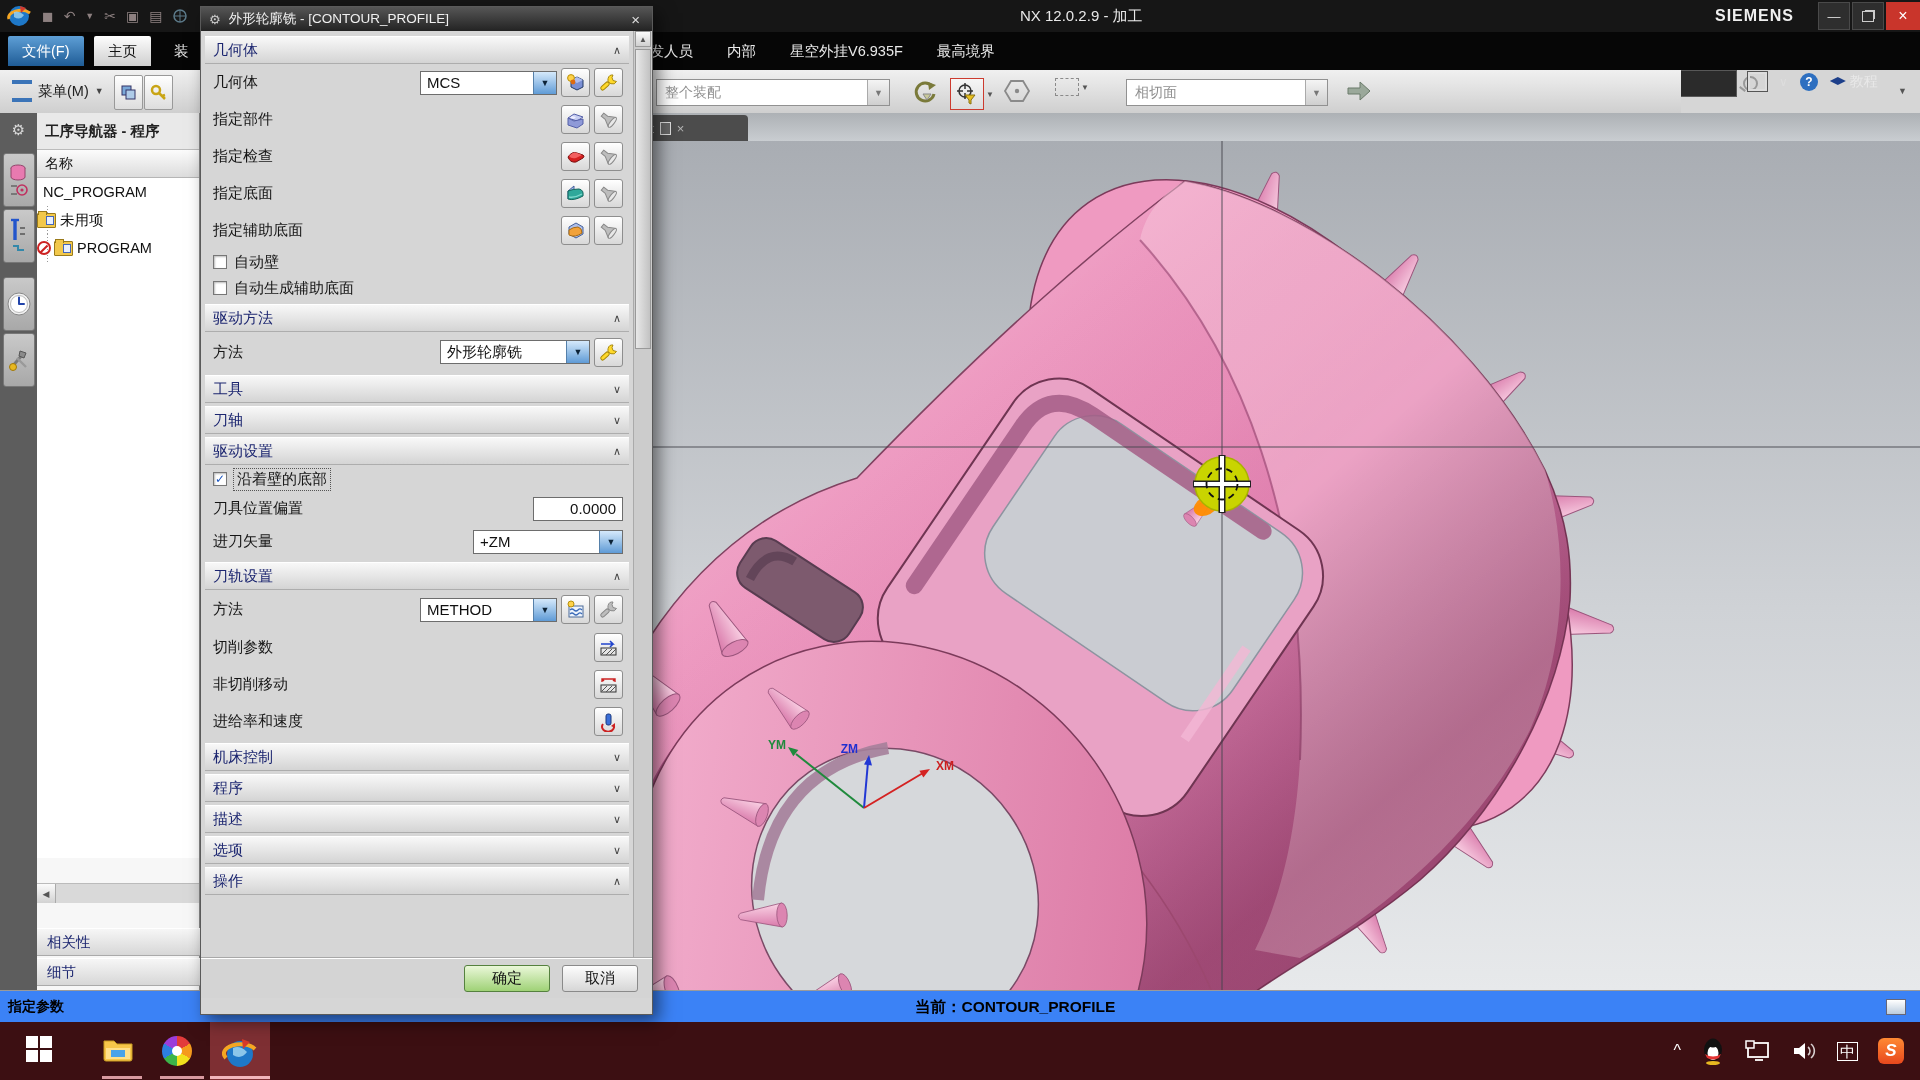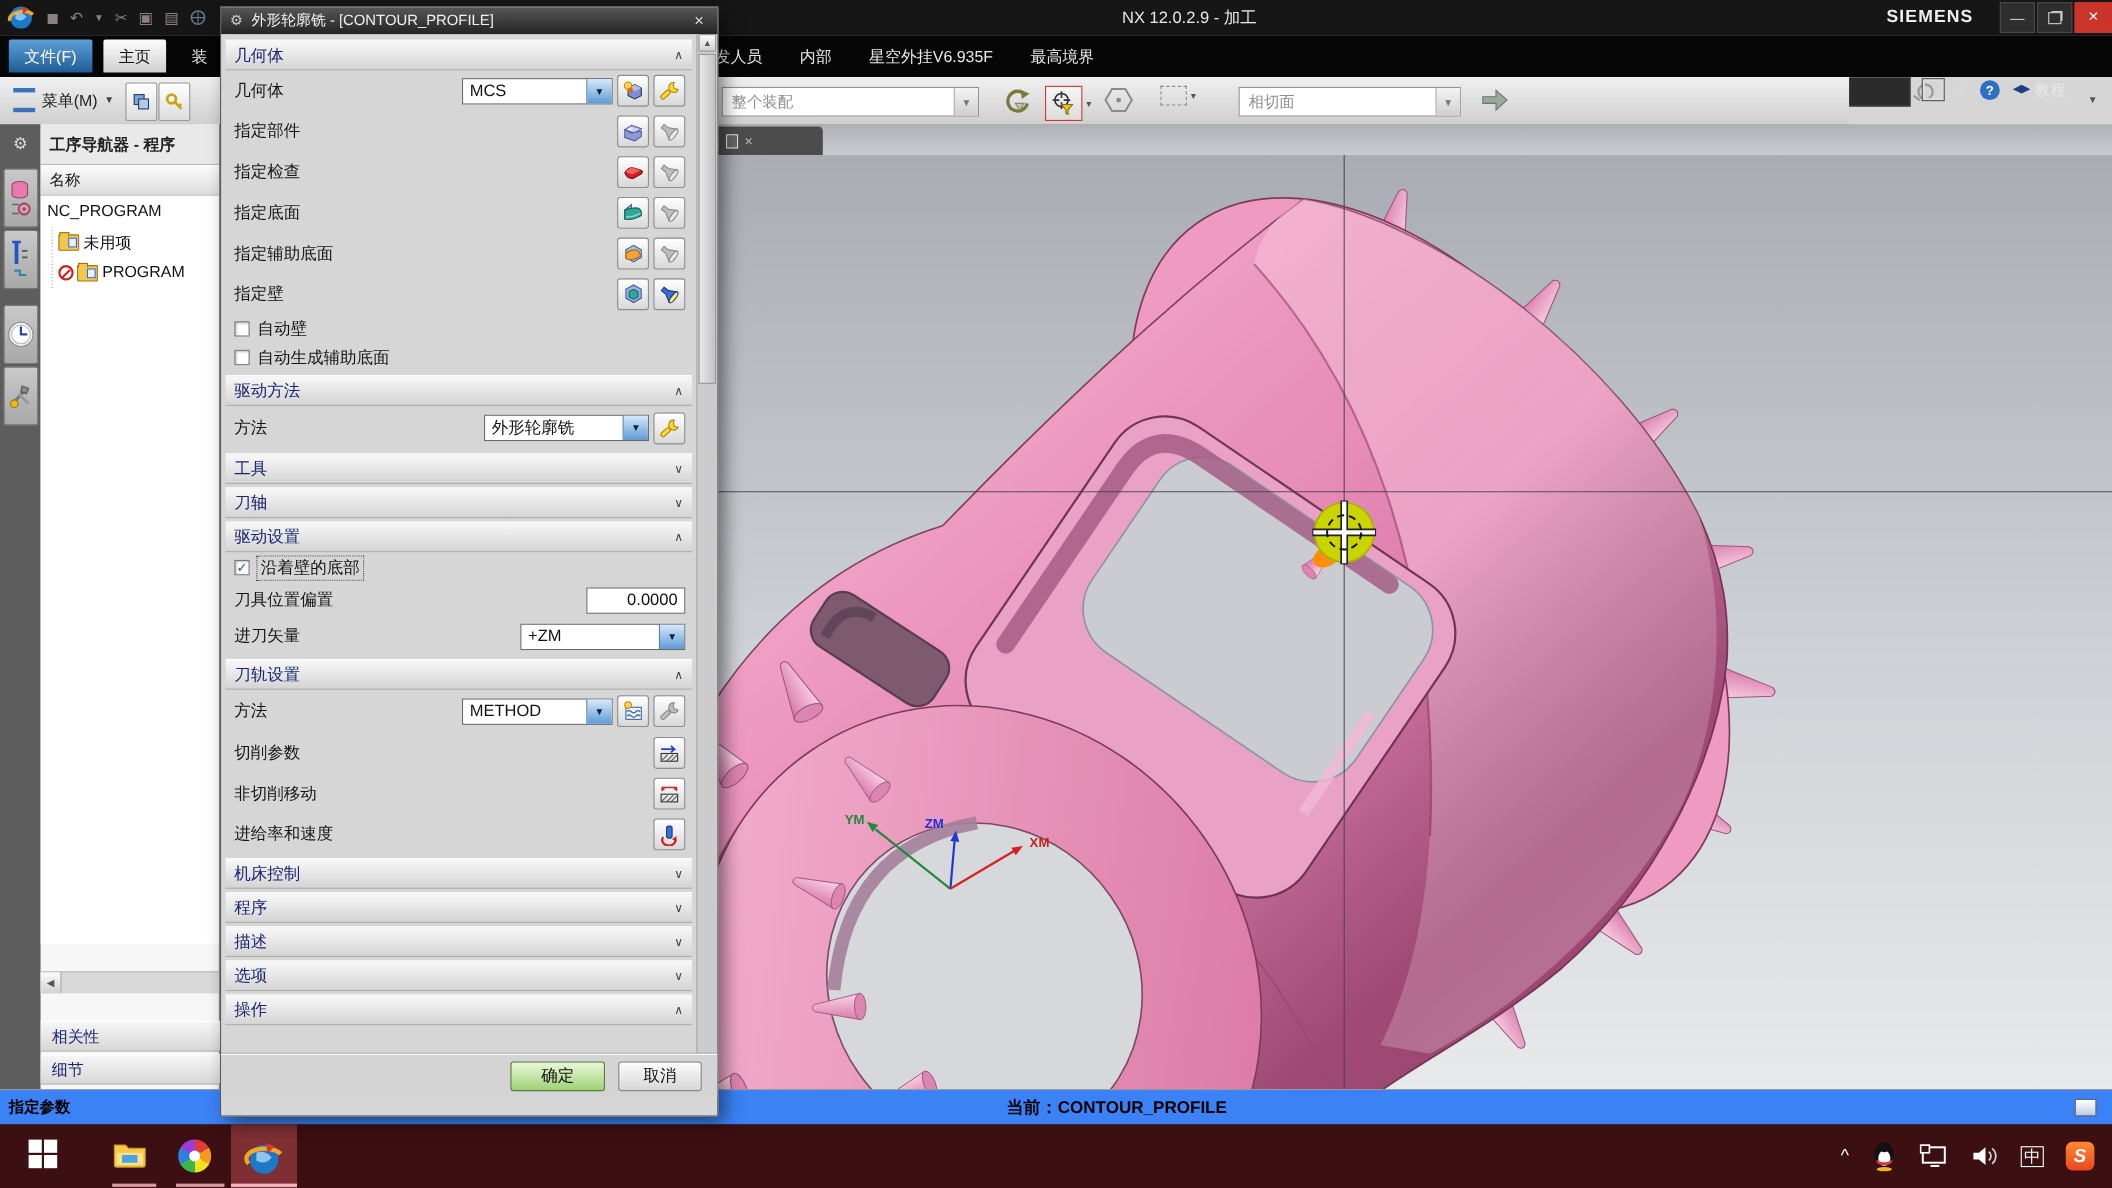--- a/index.html
+++ b/index.html
@@ -60,21 +60,21 @@
   
   .nav{position:absolute;left:37px;top:113px;width:163px;height:877px;background:#f7f7f7;border-right:1px solid #8a8a8a;box-sizing:border-box;}
   .nav-title{height:36px;background:#e9e9e9;border-bottom:1px solid #bbb;display:flex;align-items:center;
              padding:0 8px;font-size:14.5px;font-weight:bold;color:#222;white-space:nowrap;overflow:hidden;}
   .nav-colhead{height:27px;background:linear-gradient(#fcfcfc,#dcdcdc);border-bottom:1px solid #b5b5b5;
                display:flex;align-items:center;padding:0 8px;font-size:14px;color:#111;}
   .tree{background:#fff;height:680px;}
   .trow{height:28px;display:flex;align-items:center;font-size:14.5px;color:#111;white-space:nowrap;}
   .trow .lbl{overflow:hidden;text-overflow:clip;}
   .t0{padding-left:6px;}
-  .t1{padding-left:16px;background-image:linear-gradient(to bottom,#999 20%,transparent 0);background-size:1px 3px;background-repeat:repeat-y;background-position:10px 0;text-align:center;}
+  .t1{background-image:linear-gradient(to bottom,#999 20%,transparent 0);background-size:1px 3px;background-repeat:repeat-y;background-position:10px 0;text-align:center;}
   .foldico{width:17px;height:13px;position:relative;background:#f2c84b;border:1px solid #9a7a1a;border-radius:1px;margin-right:4px;flex:none;}
   .foldico::before{content:"";position:absolute;left:0;top:-3px;width:7px;height:3px;background:#f2c84b;border:1px solid #9a7a1a;border-bottom:none;}
   .foldico::after{content:"";position:absolute;right:1px;top:2px;width:6px;height:7px;background:#e8f0ff;border:1px solid #4466bb;font-size:6px;}
   .noico{width:14px;height:14px;border:2px solid #cc2222;border-radius:50%;position:relative;margin-right:3px;flex:none;box-sizing:border-box;}
   .noico::after{content:"";position:absolute;left:0px;top:4.5px;width:10px;height:2px;background:#cc2222;transform:rotate(-45deg);}
   .nav-hscroll{position:absolute;left:0;top:770px;width:162px;height:19px;background:#d9d9d9;border-top:1px solid #bbb;display:flex;}
   .hsbtn{width:18px;height:100%;background:linear-gradient(#fbfbfb,#d2d2d2);border-right:1px solid #aaa;font-size:9px;color:#555;
          display:flex;align-items:center;justify-content:center;}
   .nav-foot{position:absolute;left:0;width:196px;height:28px;background:linear-gradient(#f6f6f6,#d7d7d7);
             border-top:1px solid #fff;border-bottom:1px solid #aaa;display:flex;align-items:center;
@@ -608,38 +608,20 @@
           </div>
           <div class="ibtn">
             <svg width="21" height="21" viewBox="0 0 21 21">
                 <g transform="rotate(38 10 10)">
               <path d="M3 8 h5 l7 -4 v12 l-7 -4 h-5 z" fill="#bdbdbd" stroke="#8a8a8a"></path>
               <ellipse cx="15.5" cy="10" rx="2" ry="6" fill="#e8e8e8" stroke="#8a8a8a"></ellipse>
                 </g>
             </svg>
           </div>
         </div>
-        <div class="drow">
-          <span class="rlbl">指定壁</span>
-            <span class="sp"></span>
-          <div class="ibtn">
-            <svg width="21" height="21" viewBox="0 0 21 21">
-              <polygon points="4,6 11,2 18,6 18,14 11,18 4,14" fill="#9fb0e4" stroke="#44609a"></polygon>
-              <polygon points="7,8 11,6 15,8 15,13 11,15 7,13" fill="#2fa89a" stroke="#14655c"></polygon>
-            </svg>
-          </div>
-          <div class="ibtn">
-            <svg width="21" height="21" viewBox="0 0 21 21">
-                <g transform="rotate(38 10 10)">
-              <path d="M3 8 h5 l7 -4 v12 l-7 -4 h-5 z" fill="#3a6fd8" stroke="#1c3a80"></path>
-              <ellipse cx="15.5" cy="10" rx="2" ry="6" fill="#ffe95e" stroke="#1c3a80"></ellipse>
-                </g>
-            </svg>
-          </div>
-        </div>
         <div class="cbrow">
           <span class="cbox"></span>
           <span class="cblbl">自动壁</span>
         </div>
         <div class="cbrow">
           <span class="cbox"></span>
           <span class="cblbl">自动生成辅助底面</span>
         </div>
 
         <div class="sec">

